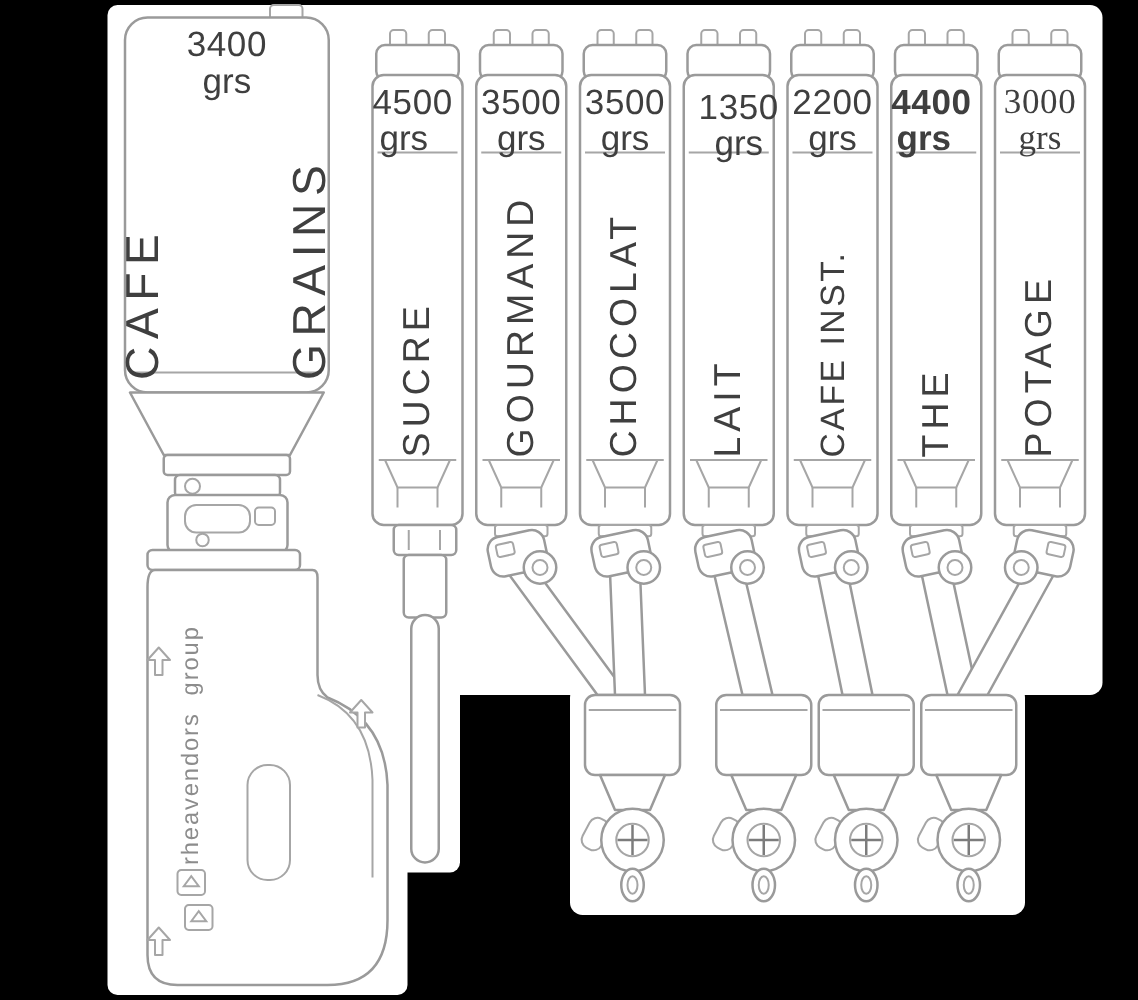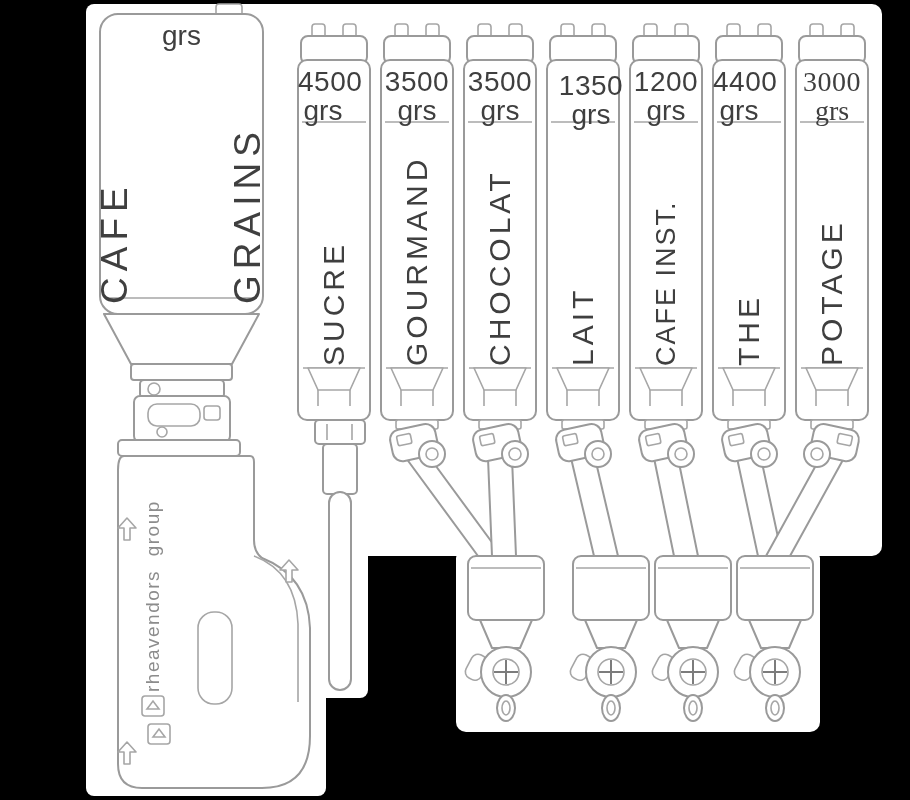--- a/index.html
+++ b/index.html
@@ -152,20 +152,21 @@
       <rect class="ln" x="329" y="492" width="22" height="198" rx="11"></rect>
     </g>
 
     <use href="#bowl" transform="translate(468,556)"></use>
     <use href="#bowl" transform="translate(573,556)"></use>
     <use href="#bowl" transform="translate(655,556)"></use>
     <use href="#bowl" transform="translate(737,556)"></use>
   </svg>
 
   <div class="txt cap" style="left:100px; top:22px; width:163px;">
+    <span class="num">3400</span>
     <span class="unit">grs</span>
   </div>
   <div class="vwrap" style="left:100px; top:72px; width:163px; height:232px;">
     <div class="vlabel vlabel-big">
       <div>CAFE</div>
       <div>GRAINS</div>
     </div>
   </div>
 
   <div class="txt cap" style="left:298px; top:68px; width:50px;">
@@ -194,28 +195,28 @@
 
   <div class="txt cap" style="left:547px; top:72px; width:88px;">
     <span class="num">1350</span>
     <span class="unit">grs</span>
   </div>
   <div class="vwrap" style="left:547px; top:126px; width:72px; height:240px;">
     <div class="vlabel">LAIT</div>
   </div>
 
   <div class="txt cap" style="left:630px; top:68px; width:72px;">
-    <span class="num">1200</span>
+    <span class="num">2200</span>
     <span class="unit">grs</span>
   </div>
   <div class="vwrap" style="left:630px; top:126px; width:72px; height:240px;">
     <div class="vlabel" style="font-size:27px; letter-spacing:2px;">CAFE INST.</div>
   </div>
 
-  <div class="txt cap" style="left:713px; top:68px; width:52px;">
+  <div class="txt cap" style="left:713px; top:68px; width:52px;font-weight:bold;">
     <span class="num">4400</span>
     <span class="unit">grs</span>
   </div>
   <div class="vwrap" style="left:713px; top:126px; width:72px; height:240px;">
     <div class="vlabel">THE</div>
   </div>
 
   <div class="txt cap" style="left:796px; top:68px; width:72px;font-family:Liberation Serif, serif;">
     <span class="num">3000</span>
     <span class="unit">grs</span>

